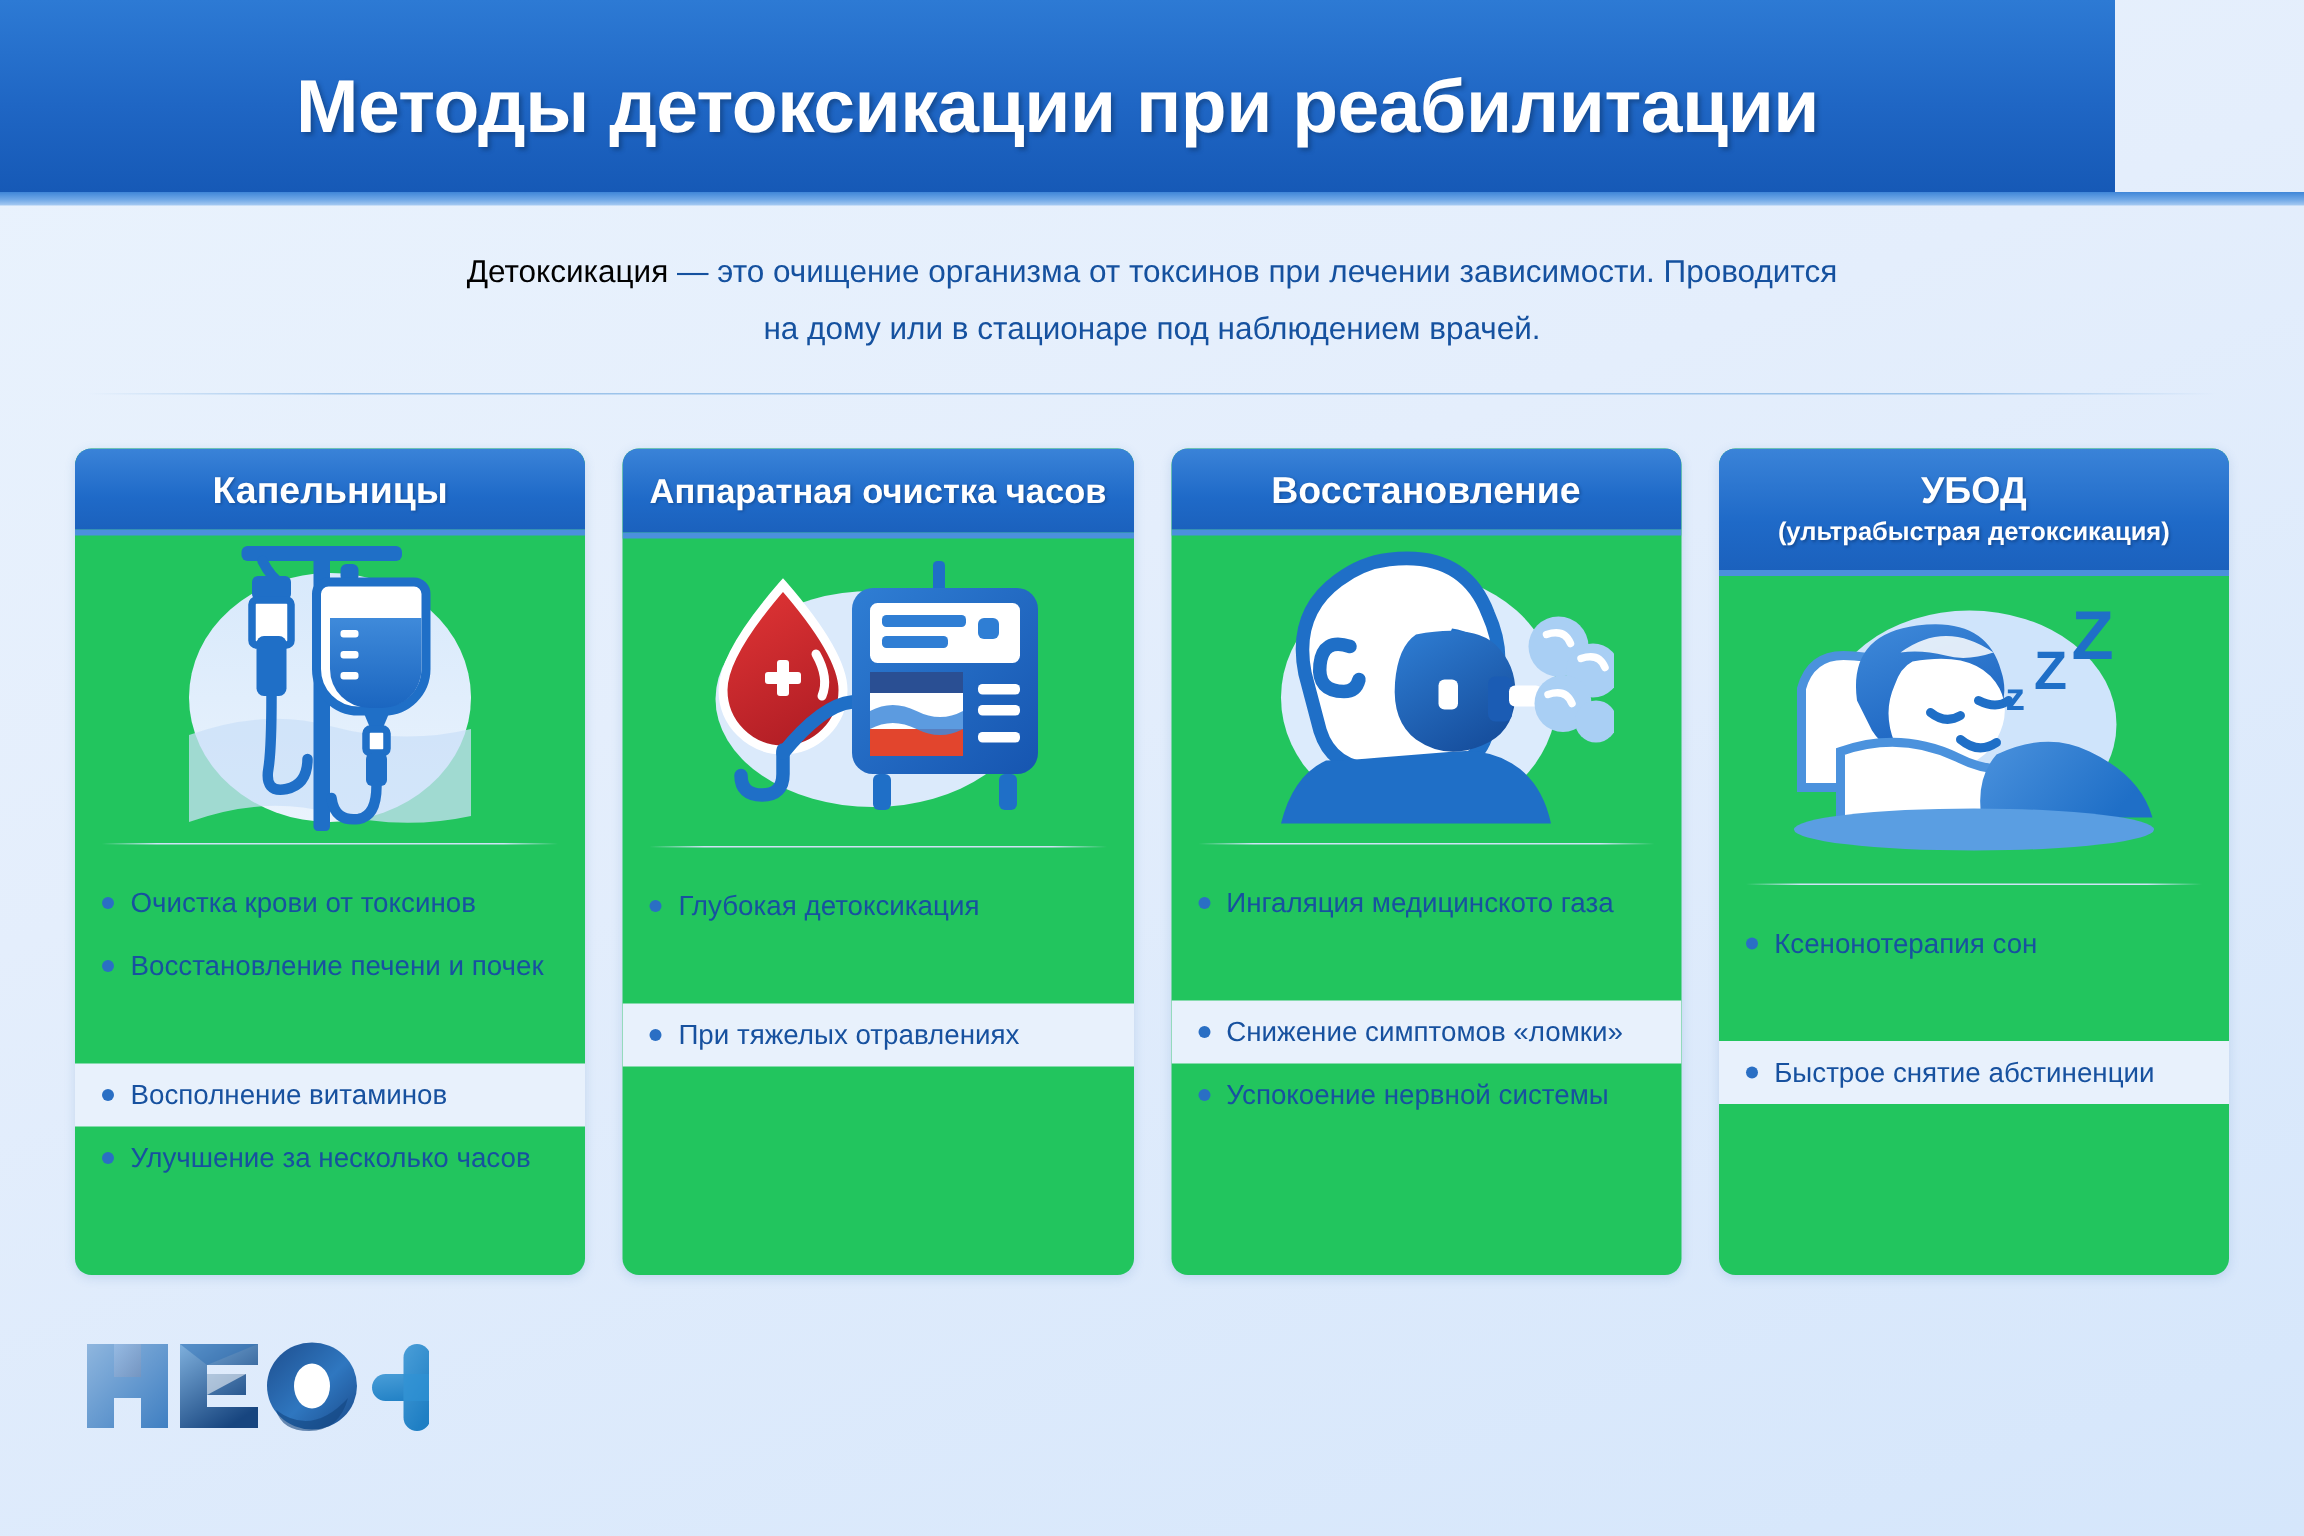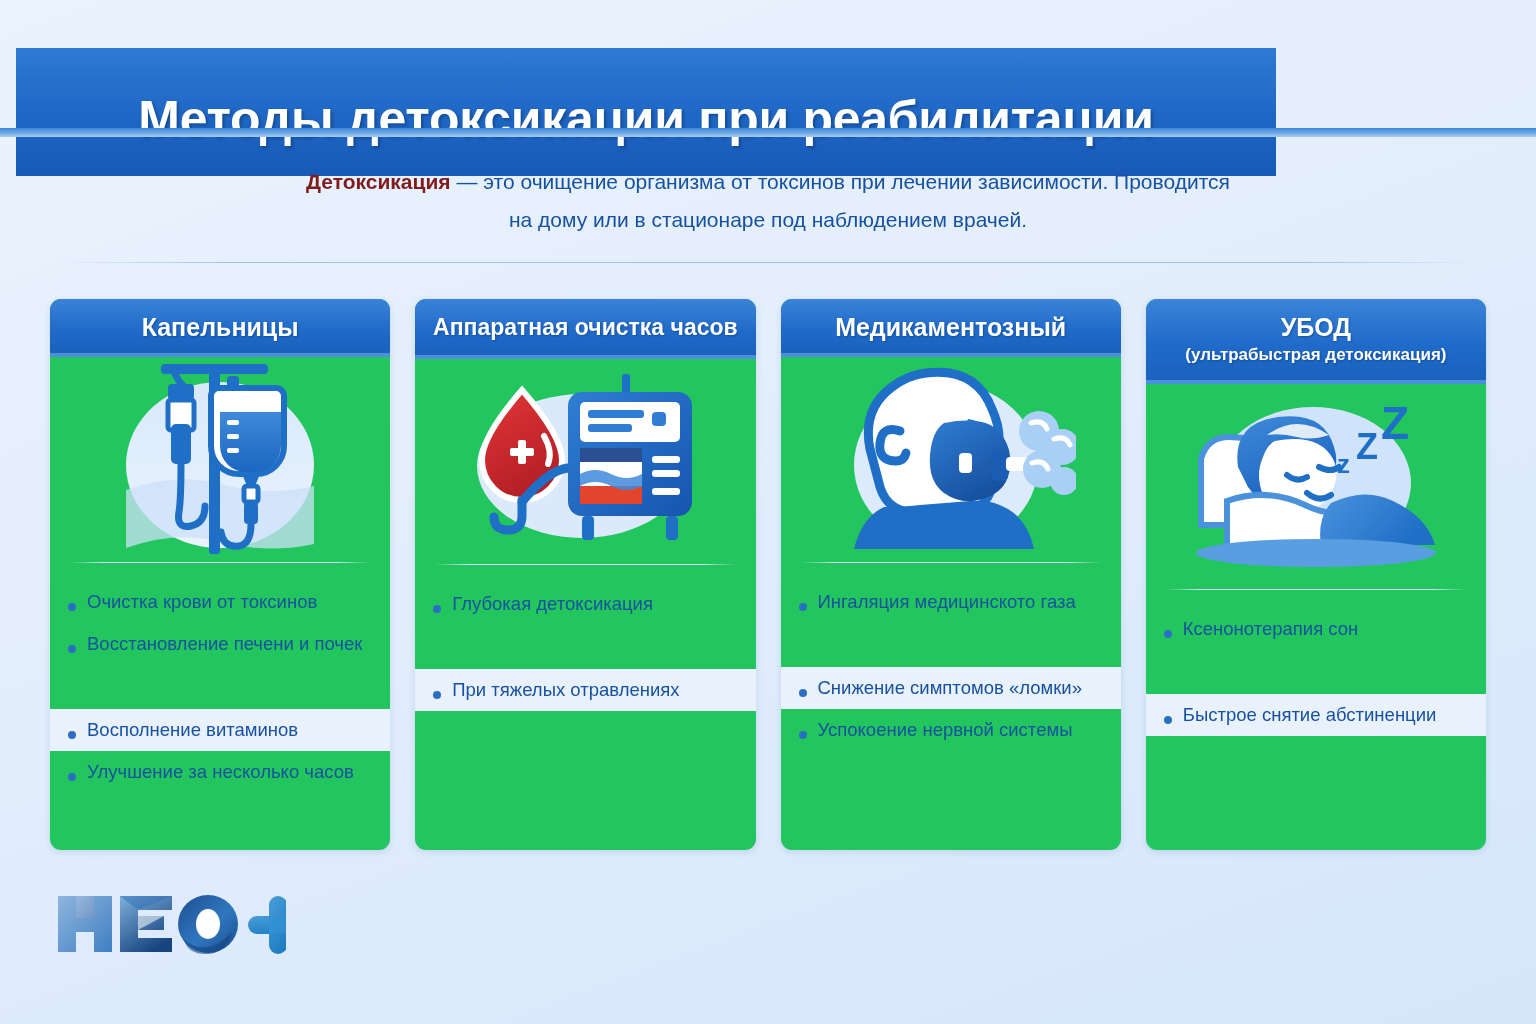--- a/index.html
+++ b/index.html
@@ -12,25 +12,24 @@
 
   body {
     font-family: "Liberation Sans", "DejaVu Sans", sans-serif;
     background: linear-gradient(160deg, #eaf3fd 0%, #e4eefc 40%, #d5e6fb 100%);
     position: relative;
   }
 
   
   .header-band {
     position: absolute;
-    left: 16px; top: 0;
-    width: 1260px;
+    left: 0; top: 0;
+    width: 1410px;
     height: 128px;
     background: linear-gradient(180deg, #2d7ad4 0%, #1f66c4 55%, #1659b6 100%);
-    margin-top: 48px;
   }
   .header-title {
     position: absolute;
     left: 0; right: 0;
     top: 42px;
     text-align: center;
     color: #ffffff;
     font-size: 50px;
     font-weight: bold;
     letter-spacing: -0.3px;
@@ -49,21 +48,21 @@
   .intro {
     position: absolute;
     left: 168px;
     top: 163px;
     width: 1200px;
     text-align: center;
     color: #15519f;
     font-size: 21px;
     line-height: 38px;
   }
-  .intro b { color: #7f1d1d; font-weight: bold; }
+  .intro b { color: #000000; font-weight: normal; }
 
   .intro-divider {
     position: absolute;
     left: 58px;
     top: 262px;
     width: 1420px;
     height: 1px;
     background: linear-gradient(90deg, rgba(143,186,234,0) 0%, #9cc3ea 12%, #9cc3ea 88%, rgba(143,186,234,0) 100%);
   }
 
@@ -128,21 +127,21 @@
   }
 
   .bullets {
     list-style: none;
     padding: 18px 0 10px 0;
     margin: 0;
     flex: 1 1 auto;
   }
   .bullet {
     display: flex;
-    align-items: center;
+    align-items: flex-start;
     gap: 11px;
     padding: 8px 14px 8px 18px;
     color: #17519f;
     font-size: 18.5px;
     line-height: 26px;
   }
   .bullet.highlight { background: #e8f1fc; margin-top: 44px; }
   .bullet .dot {
     flex: 0 0 auto;
     width: 8px;
@@ -287,21 +286,21 @@
       </li>
       <li class="bullet highlight">
         <span class="dot"></span>
         <span class="txt">При тяжелых отравлениях</span>
       </li>
     </ul>
   </div>
 
   <div class="card">
     <div class="card-header">
-      <div class="card-title">Медикаментозный</div>
+      <div class="card-title">Восстановление</div>
     </div>
     <div class="card-icon">
       <svg width="250" height="190" viewBox="0 0 250 190">
         <defs>
           <linearGradient id="maskG" x1="0" y1="0" x2="0.6" y2="1">
             <stop offset="0%" stop-color="#2f7ed4"></stop>
               <stop offset="100%" stop-color="#17509f"></stop>
           </linearGradient>
         </defs>
         <ellipse cx="120" cy="100" rx="92" ry="82" fill="#dcebfc"></ellipse>

